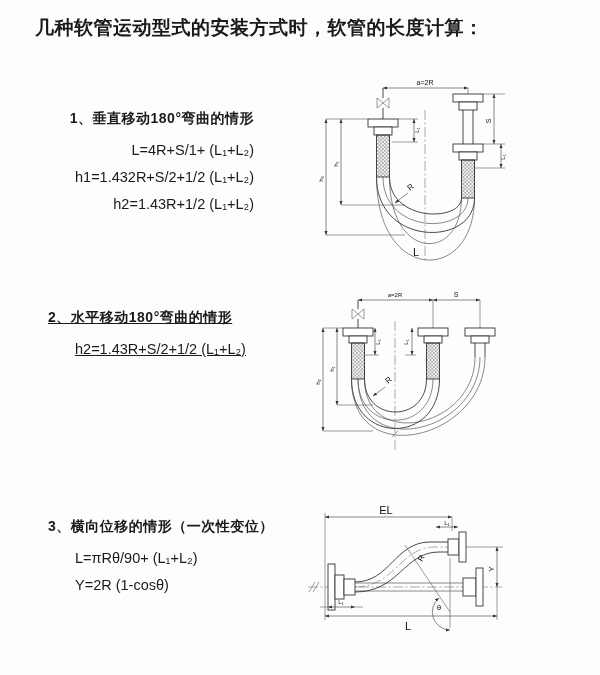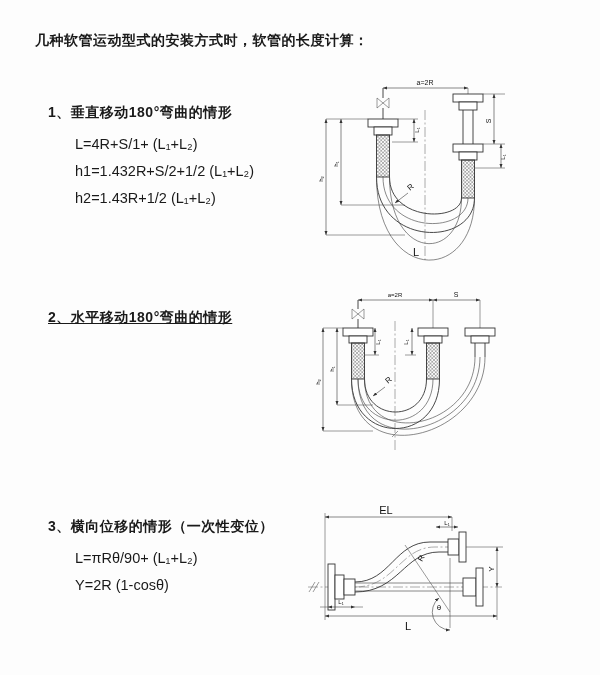--- a/index.html
+++ b/index.html
@@ -1,22 +1,22 @@
 <!DOCTYPE html>
 <html><head>
 <meta charset="utf-8">
 <style>
   html,body{margin:0;padding:0;}
   body{
     width:600px;height:675px;position:relative;background:#fdfdfd;
     font-family:"Liberation Sans","DejaVu Sans",sans-serif;color:#1a1a1a;overflow:hidden;
   }
-  .title{position:absolute;left:35px;top:32px;font-size:14px;font-weight:bold;letter-spacing:.5px;white-space:nowrap;text-align:center;}
+  .title{position:absolute;left:35px;top:15px;font-size:19px;font-weight:bold;letter-spacing:.5px;white-space:nowrap;text-align:center;}
   .section{position:absolute;left:48px;}
-  #sec1{top:104px;} #sec2{top:309px;text-decoration:underline;} #sec3{top:518px;}
+  #sec1{top:110px;text-align:right;} #sec2{top:309px;text-decoration:underline;} #sec3{top:518px;}
   .heading{font-size:14px;font-weight:bold;letter-spacing:.5px;margin:0 0 9px 0;white-space:nowrap;}
   .formula{font-size:14.5px;line-height:27px;height:27px;margin-left:27px;white-space:nowrap;}
   .diagram{position:absolute;}
   #diag1{left:313px;top:72px;}
   #diag2{left:315px;top:283px;}
   #diag3{left:300px;top:500px;}
   
   .ln{fill:none;stroke:#333;stroke-width:.9;}
   .pr{fill:#fff;stroke:#333;stroke-width:.9;}
   .thin{fill:none;stroke:#4a4a4a;stroke-width:.55;}
@@ -37,20 +37,21 @@
 
 <div class="section" id="sec1">
   <div class="heading">1、垂直移动180°弯曲的情形</div>
   <div class="formula">L=4R+S/1+ (L₁+L₂)</div>
   <div class="formula">h1=1.432R+S/2+1/2 (L₁+L₂)</div>
   <div class="formula">h2=1.43R+1/2 (L₁+L₂)</div>
 </div>
 
 <div class="section" id="sec2">
   <div class="heading">2、水平移动180°弯曲的情形</div>
+  <div class="formula">h2=1.43R+S/2+1/2 (L₁+L₂)</div>
 </div>
 
 <div class="section" id="sec3">
   <div class="heading">3、横向位移的情形（一次性变位）</div>
   <div class="formula">L=πRθ/90+ (L₁+L₂)</div>
   <div class="formula">Y=2R (1-cosθ)</div>
 </div>
 
 <svg id="diag1" class="diagram" width="255" height="195" viewBox="0 0 255 195">
   <defs>

